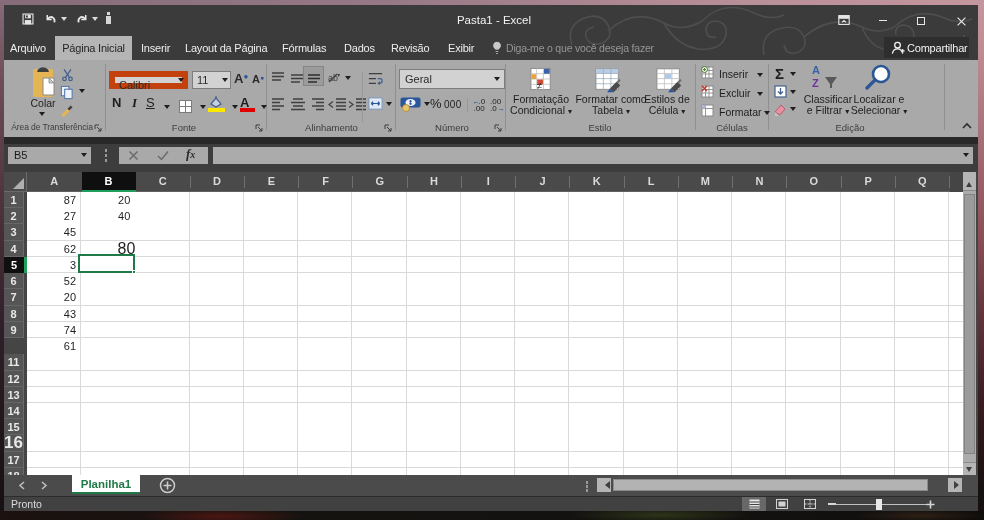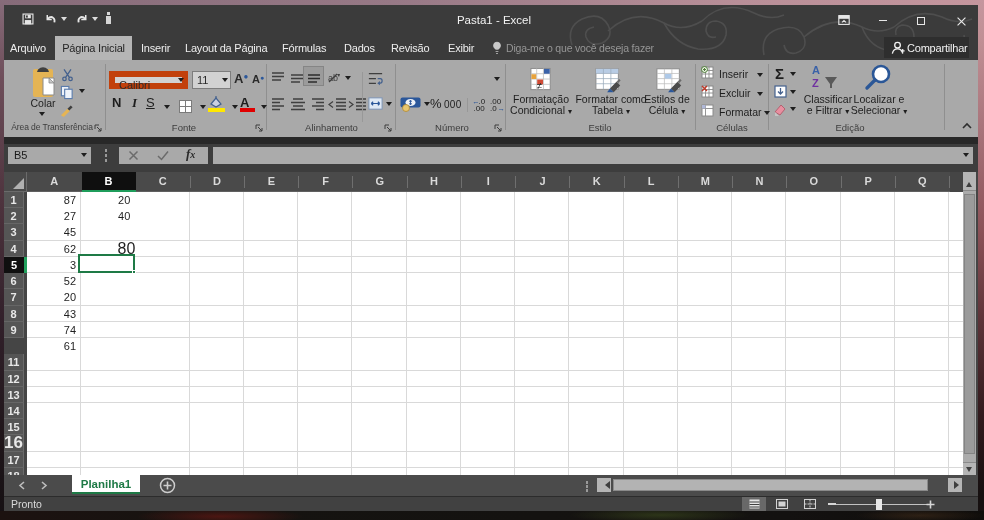--- a/index.html
+++ b/index.html
@@ -202,20 +202,21 @@
   <svg class="abs" style="left:363.5px;top:35.5px;" width="15" height="15" viewBox="0 0 16 14" fill="none" stroke="#3f3f3f">
     <rect x="1" y="1" width="14" height="12" fill="#dfe9f5" stroke="#7b93b5" stroke-width="1"></rect>
     <path d="M3.5 7 h9 M3.5 7 l2 -1.8 M3.5 7 l2 1.8 M12.5 7 l-2 -1.8 M12.5 7 l-2 1.8" stroke="#2b579a" stroke-width="1.3"></path>
   </svg>
   <div class="abs" style="left:382px;top:42px;width:0;height:0;border:3px solid transparent;border-top:4px solid #1e1e1e;"></div>
   <div class="abs" style="left:265px;top:62px;width:125px;text-align:center;font-size:9.5px;color:#3c3c3c;">Alinhamento</div>
   <svg class="abs" style="left:380px;top:64px;" width="8" height="8" viewBox="0 0 8 8" stroke="#3c3c3c" fill="none">
     <path d="M1 1 h4 M1 1 v4 M3 3 l4 4 M7 4 v3 h-3" stroke-width="1"></path>
   </svg>
 
+  <div class="abs" style="left:395px;top:9px;width:106px;height:20px;background:#d2d2d2;border:1px solid #7d7d7d;font-size:11px;line-height:18px;padding-left:5px;color:#2a2a2a;">Geral</div>
   <div class="abs" style="left:490px;top:17px;width:0;height:0;border:3px solid transparent;border-top:4px solid #1e1e1e;"></div>
 
   <svg class="abs" style="left:396px;top:37px;" width="21" height="15" viewBox="0 0 21 15">
     <rect x="0.5" y="0.5" width="20" height="10" rx="2" fill="#2b579a"></rect>
     <ellipse cx="10.5" cy="5.5" rx="5" ry="3.6" fill="#eef2f8"></ellipse>
     <path d="M10.5 3 v5 M9 4.2 h3 M9 6.8 h3" stroke="#2b579a" stroke-width="0.9" fill="none"></path>
     <circle cx="6" cy="11" r="3.5" fill="#e8c670" stroke="#b08830" stroke-width="0.8"></circle>
   </svg>
   <div class="abs" style="left:420px;top:42px;width:0;height:0;border:3px solid transparent;border-top:4px solid #1e1e1e;"></div>
   <div class="abs" style="left:426px;top:36px;font-size:13px;">%</div>

